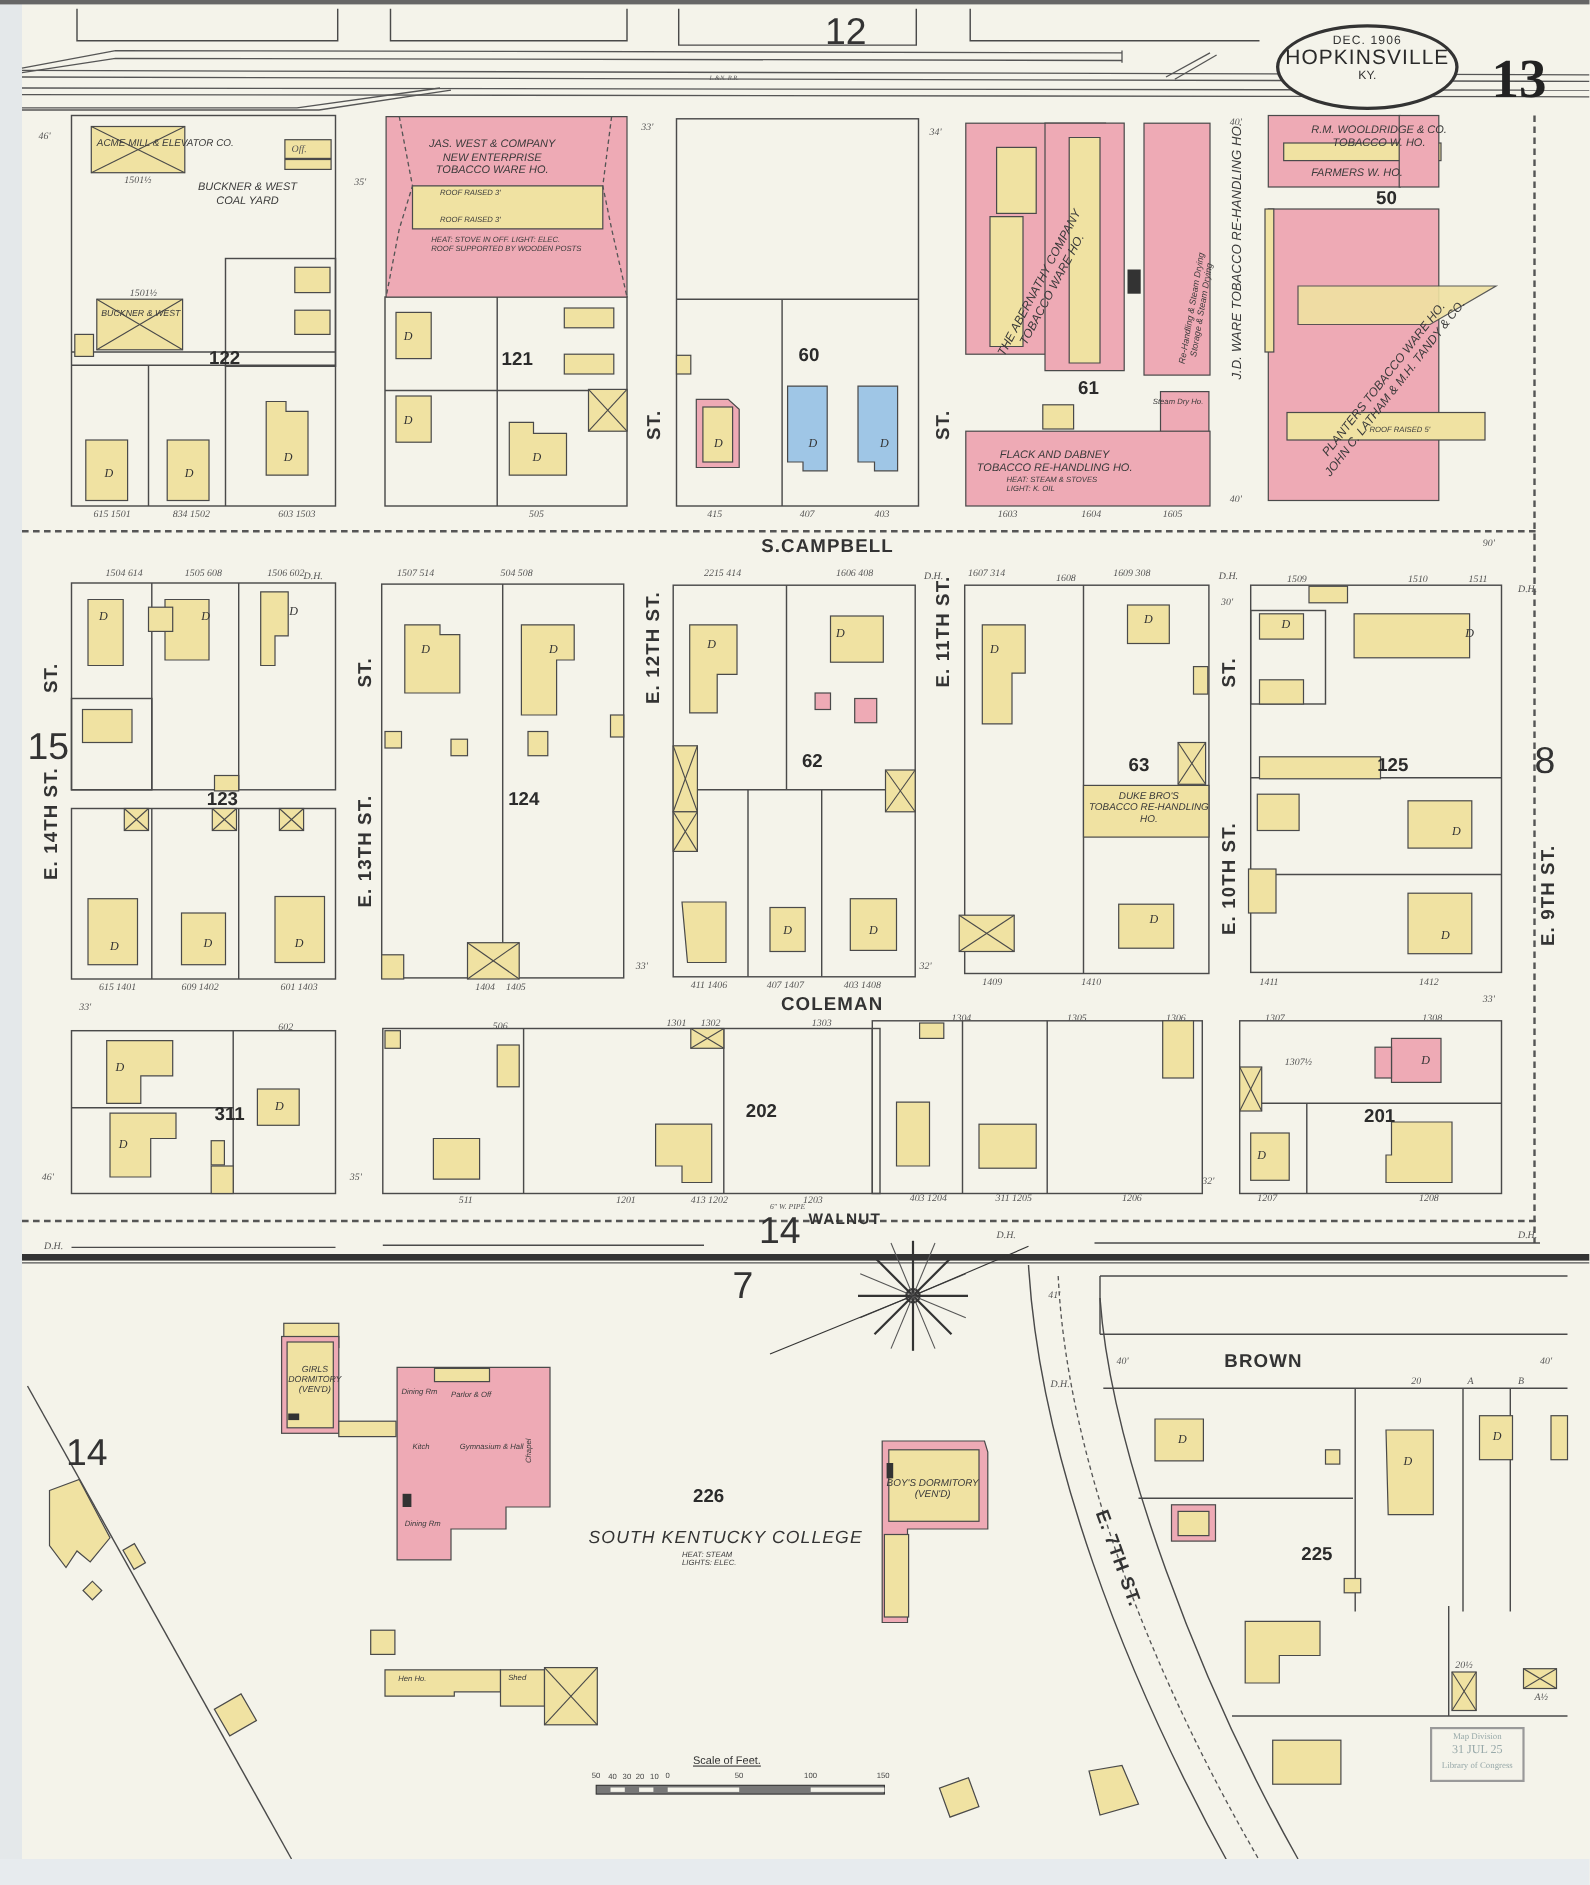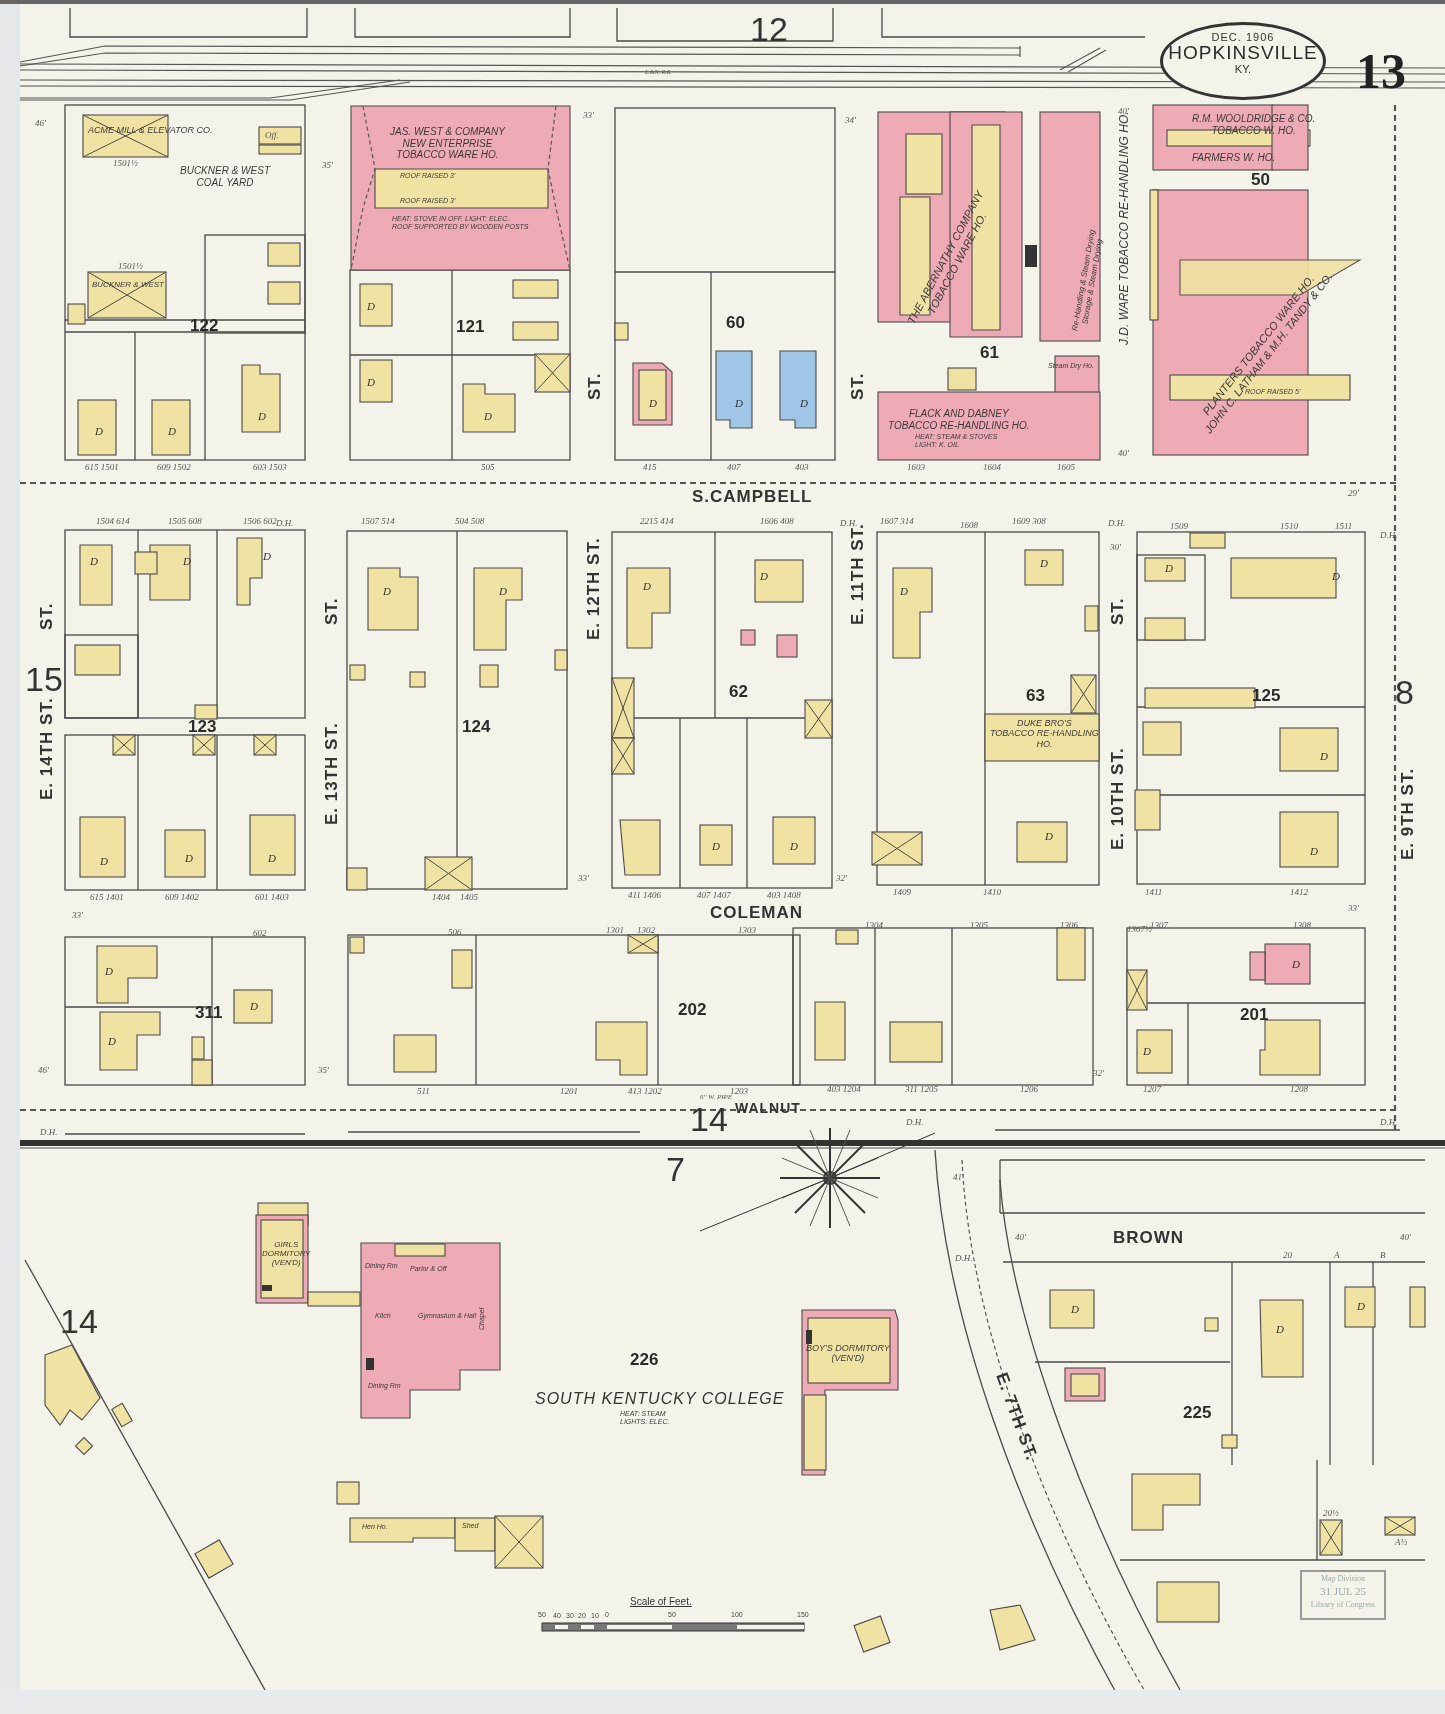--- a/index.html
+++ b/index.html
@@ -572,21 +572,21 @@
 <div class="lbl addr" style="left:276px;top:518px;">D.H.</div>
 <div class="lbl addr" style="left:840px;top:518px;">D.H.</div>
 <div class="lbl addr" style="left:1108px;top:518px;">D.H.</div>
 <div class="lbl addr" style="left:1380px;top:530px;">D.H.</div>
 <div class="lbl addr" style="left:40px;top:1127px;">D.H.</div>
 <div class="lbl addr" style="left:906px;top:1117px;">D.H.</div>
 <div class="lbl addr" style="left:1380px;top:1117px;">D.H.</div>
 <div class="lbl addr" style="left:955px;top:1253px;">D.H.</div>
 
 <div class="lbl addr" style="left:85px;top:462px;">615 1501</div>
-<div class="lbl addr" style="left:157px;top:462px;">609 1502</div>
+<div class="lbl addr" style="left:157px;top:462px;">834 1502</div>
 <div class="lbl addr" style="left:253px;top:462px;">603 1503</div>
 <div class="lbl addr" style="left:481px;top:462px;">505</div>
 <div class="lbl addr" style="left:643px;top:462px;">415</div>
 <div class="lbl addr" style="left:727px;top:462px;">407</div>
 <div class="lbl addr" style="left:795px;top:462px;">403</div>
 <div class="lbl addr" style="left:907px;top:462px;">1603</div>
 <div class="lbl addr" style="left:983px;top:462px;">1604</div>
 <div class="lbl addr" style="left:1057px;top:462px;">1605</div>
 
 <div class="lbl addr" style="left:96px;top:516px;">1504 614</div>
@@ -618,21 +618,21 @@
 
 <div class="lbl addr" style="left:253px;top:928px;">602</div>
 <div class="lbl addr" style="left:448px;top:927px;">506</div>
 <div class="lbl addr" style="left:606px;top:925px;">1301</div>
 <div class="lbl addr" style="left:637px;top:925px;">1302</div>
 <div class="lbl addr" style="left:738px;top:925px;">1303</div>
 <div class="lbl addr" style="left:865px;top:920px;">1304</div>
 <div class="lbl addr" style="left:970px;top:920px;">1305</div>
 <div class="lbl addr" style="left:1060px;top:920px;">1306</div>
 <div class="lbl addr" style="left:1150px;top:920px;">1307</div>
-<div class="lbl addr" style="left:1127px;top:924px;">1307½</div>
+<div class="lbl addr" style="left:1127px;top:960px;padding-left:41px;">1307½</div>
 <div class="lbl addr" style="left:1293px;top:920px;">1308</div>
 <div class="lbl addr" style="left:417px;top:1086px;">511</div>
 <div class="lbl addr" style="left:560px;top:1086px;">1201</div>
 <div class="lbl addr" style="left:628px;top:1086px;">413 1202</div>
 <div class="lbl addr" style="left:730px;top:1086px;">1203</div>
 <div class="lbl addr" style="left:827px;top:1084px;">403 1204</div>
 <div class="lbl addr" style="left:905px;top:1084px;">311 1205</div>
 <div class="lbl addr" style="left:1020px;top:1084px;">1206</div>
 <div class="lbl addr" style="left:1143px;top:1084px;">1207</div>
 <div class="lbl addr" style="left:1290px;top:1084px;">1208</div>
@@ -643,21 +643,21 @@
 <div class="lbl addr" style="left:1323px;top:1508px;">20½</div>
 <div class="lbl addr" style="left:1395px;top:1537px;">A½</div>
 
 <div class="lbl addr" style="left:35px;top:118px;">46'</div>
 <div class="lbl addr" style="left:322px;top:160px;">35'</div>
 <div class="lbl addr" style="left:583px;top:110px;">33'</div>
 <div class="lbl addr" style="left:845px;top:115px;">34'</div>
 <div class="lbl addr" style="left:1118px;top:106px;">40'</div>
 <div class="lbl addr" style="left:1118px;top:448px;">40'</div>
 <div class="lbl addr" style="left:1110px;top:542px;">30'</div>
-<div class="lbl addr" style="left:1348px;top:488px;">29'</div>
+<div class="lbl addr" style="left:1348px;top:488px;">90'</div>
 <div class="lbl addr" style="left:578px;top:873px;">33'</div>
 <div class="lbl addr" style="left:836px;top:873px;">32'</div>
 <div class="lbl addr" style="left:72px;top:910px;">33'</div>
 <div class="lbl addr" style="left:1348px;top:903px;">33'</div>
 <div class="lbl addr" style="left:38px;top:1065px;">46'</div>
 <div class="lbl addr" style="left:318px;top:1065px;">35'</div>
 <div class="lbl addr" style="left:1093px;top:1068px;">32'</div>
 <div class="lbl addr" style="left:953px;top:1172px;">41'</div>
 <div class="lbl addr" style="left:1015px;top:1232px;">40'</div>
 <div class="lbl addr" style="left:1400px;top:1232px;">40'</div>

